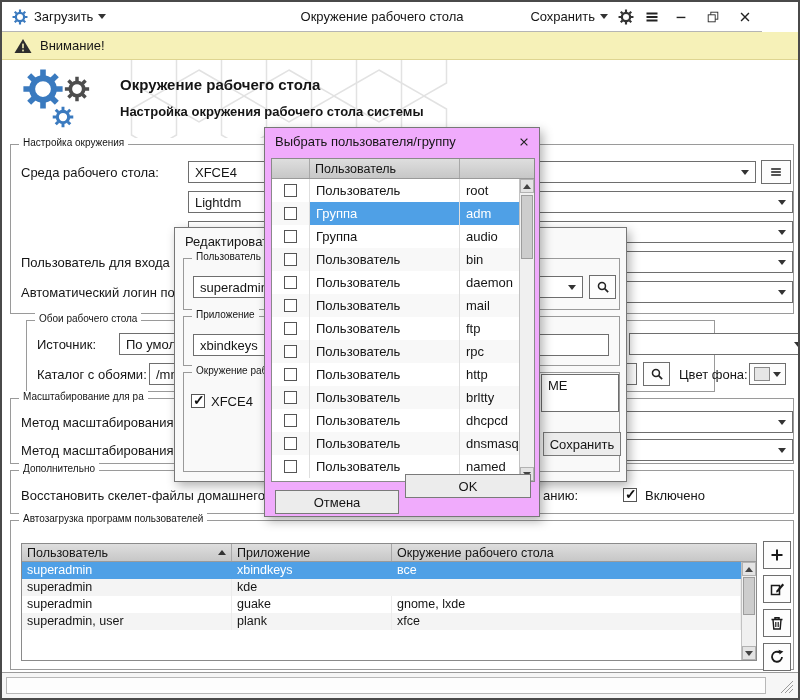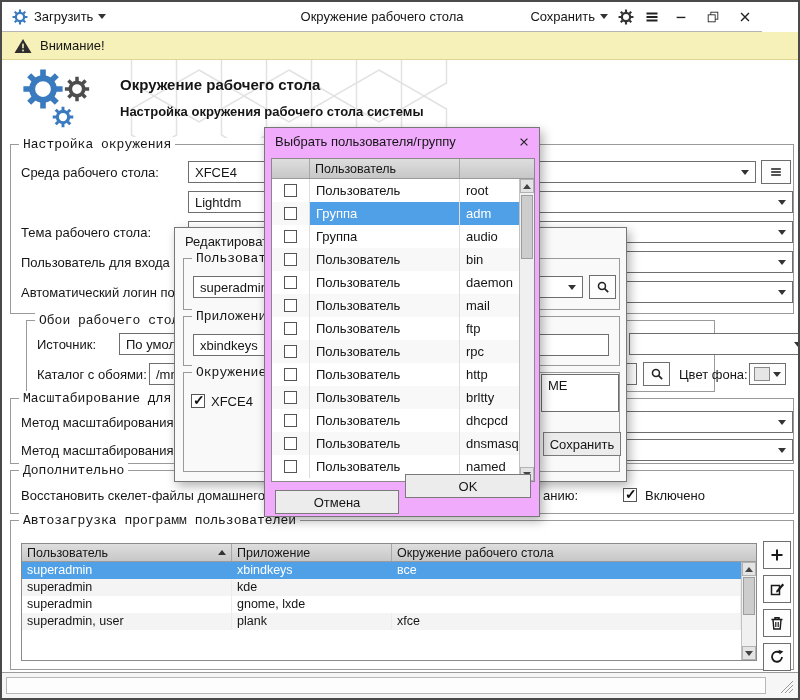--- a/index.html
+++ b/index.html
@@ -25,21 +25,21 @@
 
   
   .appheader { position:absolute; left:0; top:58px; width:796px; height:78px; background:#fff; overflow:hidden; }
   .hexes { position:absolute; left:112px; top:0; }
   .h-title { position:absolute; left:118px; top:16px; font-size:15px; font-weight:bold; }
   .h-sub { position:absolute; left:118px; top:44px; font-size:13px; font-weight:bold; }
   .gears { position:absolute; left:20px; top:6px; width:84px; height:68px; }
 
   
   .group { position:absolute; border:1px solid #9a9a9a; background:transparent; }
-  .legend { position:absolute; top:-8px; left:8px; background:#fff; padding:0 4px; font-size:13px; white-space:nowrap;font-family:Liberation Mono, monospace; }
+  .legend { position:absolute; top:-8px; left:8px; background:#fff; padding:0 4px; font-size:10px; white-space:nowrap; }
   .lbl { position:absolute; height:22px; display:flex; align-items:center; font-size:13px; white-space:nowrap; }
 
   .combo, .input { position:absolute; height:22px; border:1px solid #6e6e6e; background:#fff; display:flex; align-items:center; padding:0 18px 0 6px; white-space:nowrap; overflow:hidden; }
   .input { padding-right:6px; }
   .combo .caret { position:absolute; right:6px; top:8px; }
   .cval { overflow:hidden; white-space:nowrap; }
 
   .tbtn { position:absolute; background:#fdfdfd; border:1px solid #6e6e6e; display:flex; align-items:center; justify-content:center; }
   .pbtn { position:absolute; background:#ececec; border:1px solid #7a7a7a; display:flex; align-items:center; justify-content:center; font-size:13px; }
 
@@ -234,21 +234,20 @@
       <svg class="i14" style="color:#1c1c1c">
           <use href="#g-menu"></use>
         </svg>
     </div>
 
     <div class="combo" style="left:177px;top:46px;width:605px">
       <span class="cval">Lightdm</span>
       <span class="caret"></span>
     </div>
 
-    <span class="lbl" style="left:10px;top:76px">Тема рабочего стола:</span>
     <div class="combo" style="left:177px;top:76px;width:605px">
       <span class="cval"></span>
       <span class="caret"></span>
     </div>
 
     <span class="lbl" style="left:10px;top:106px">Пользователь для входа</span>
     <div class="combo" style="left:177px;top:106px;width:605px">
       <span class="cval"></span>
       <span class="caret"></span>
     </div>
@@ -344,20 +343,21 @@
           <div style="width:210px">superadmin</div>
           <div style="width:160px">xbindkeys</div>
           <div style="flex:1">все</div>
         </div>
         <div class="as-row alt">
           <div style="width:210px">superadmin</div>
           <div style="flex:1">kde</div>
         </div>
         <div class="as-row">
           <div style="width:210px">superadmin</div>
+          <div style="width:160px">guake</div>
           <div style="flex:1">gnome, lxde</div>
         </div>
         <div class="as-row alt">
           <div style="width:210px">superadmin, user</div>
           <div style="width:160px">plank</div>
           <div style="flex:1">xfce</div>
         </div>
       </div>
       <div class="vsb" style="top:18px;right:0;bottom:0;width:15px">
         <div class="sb-arr up">

